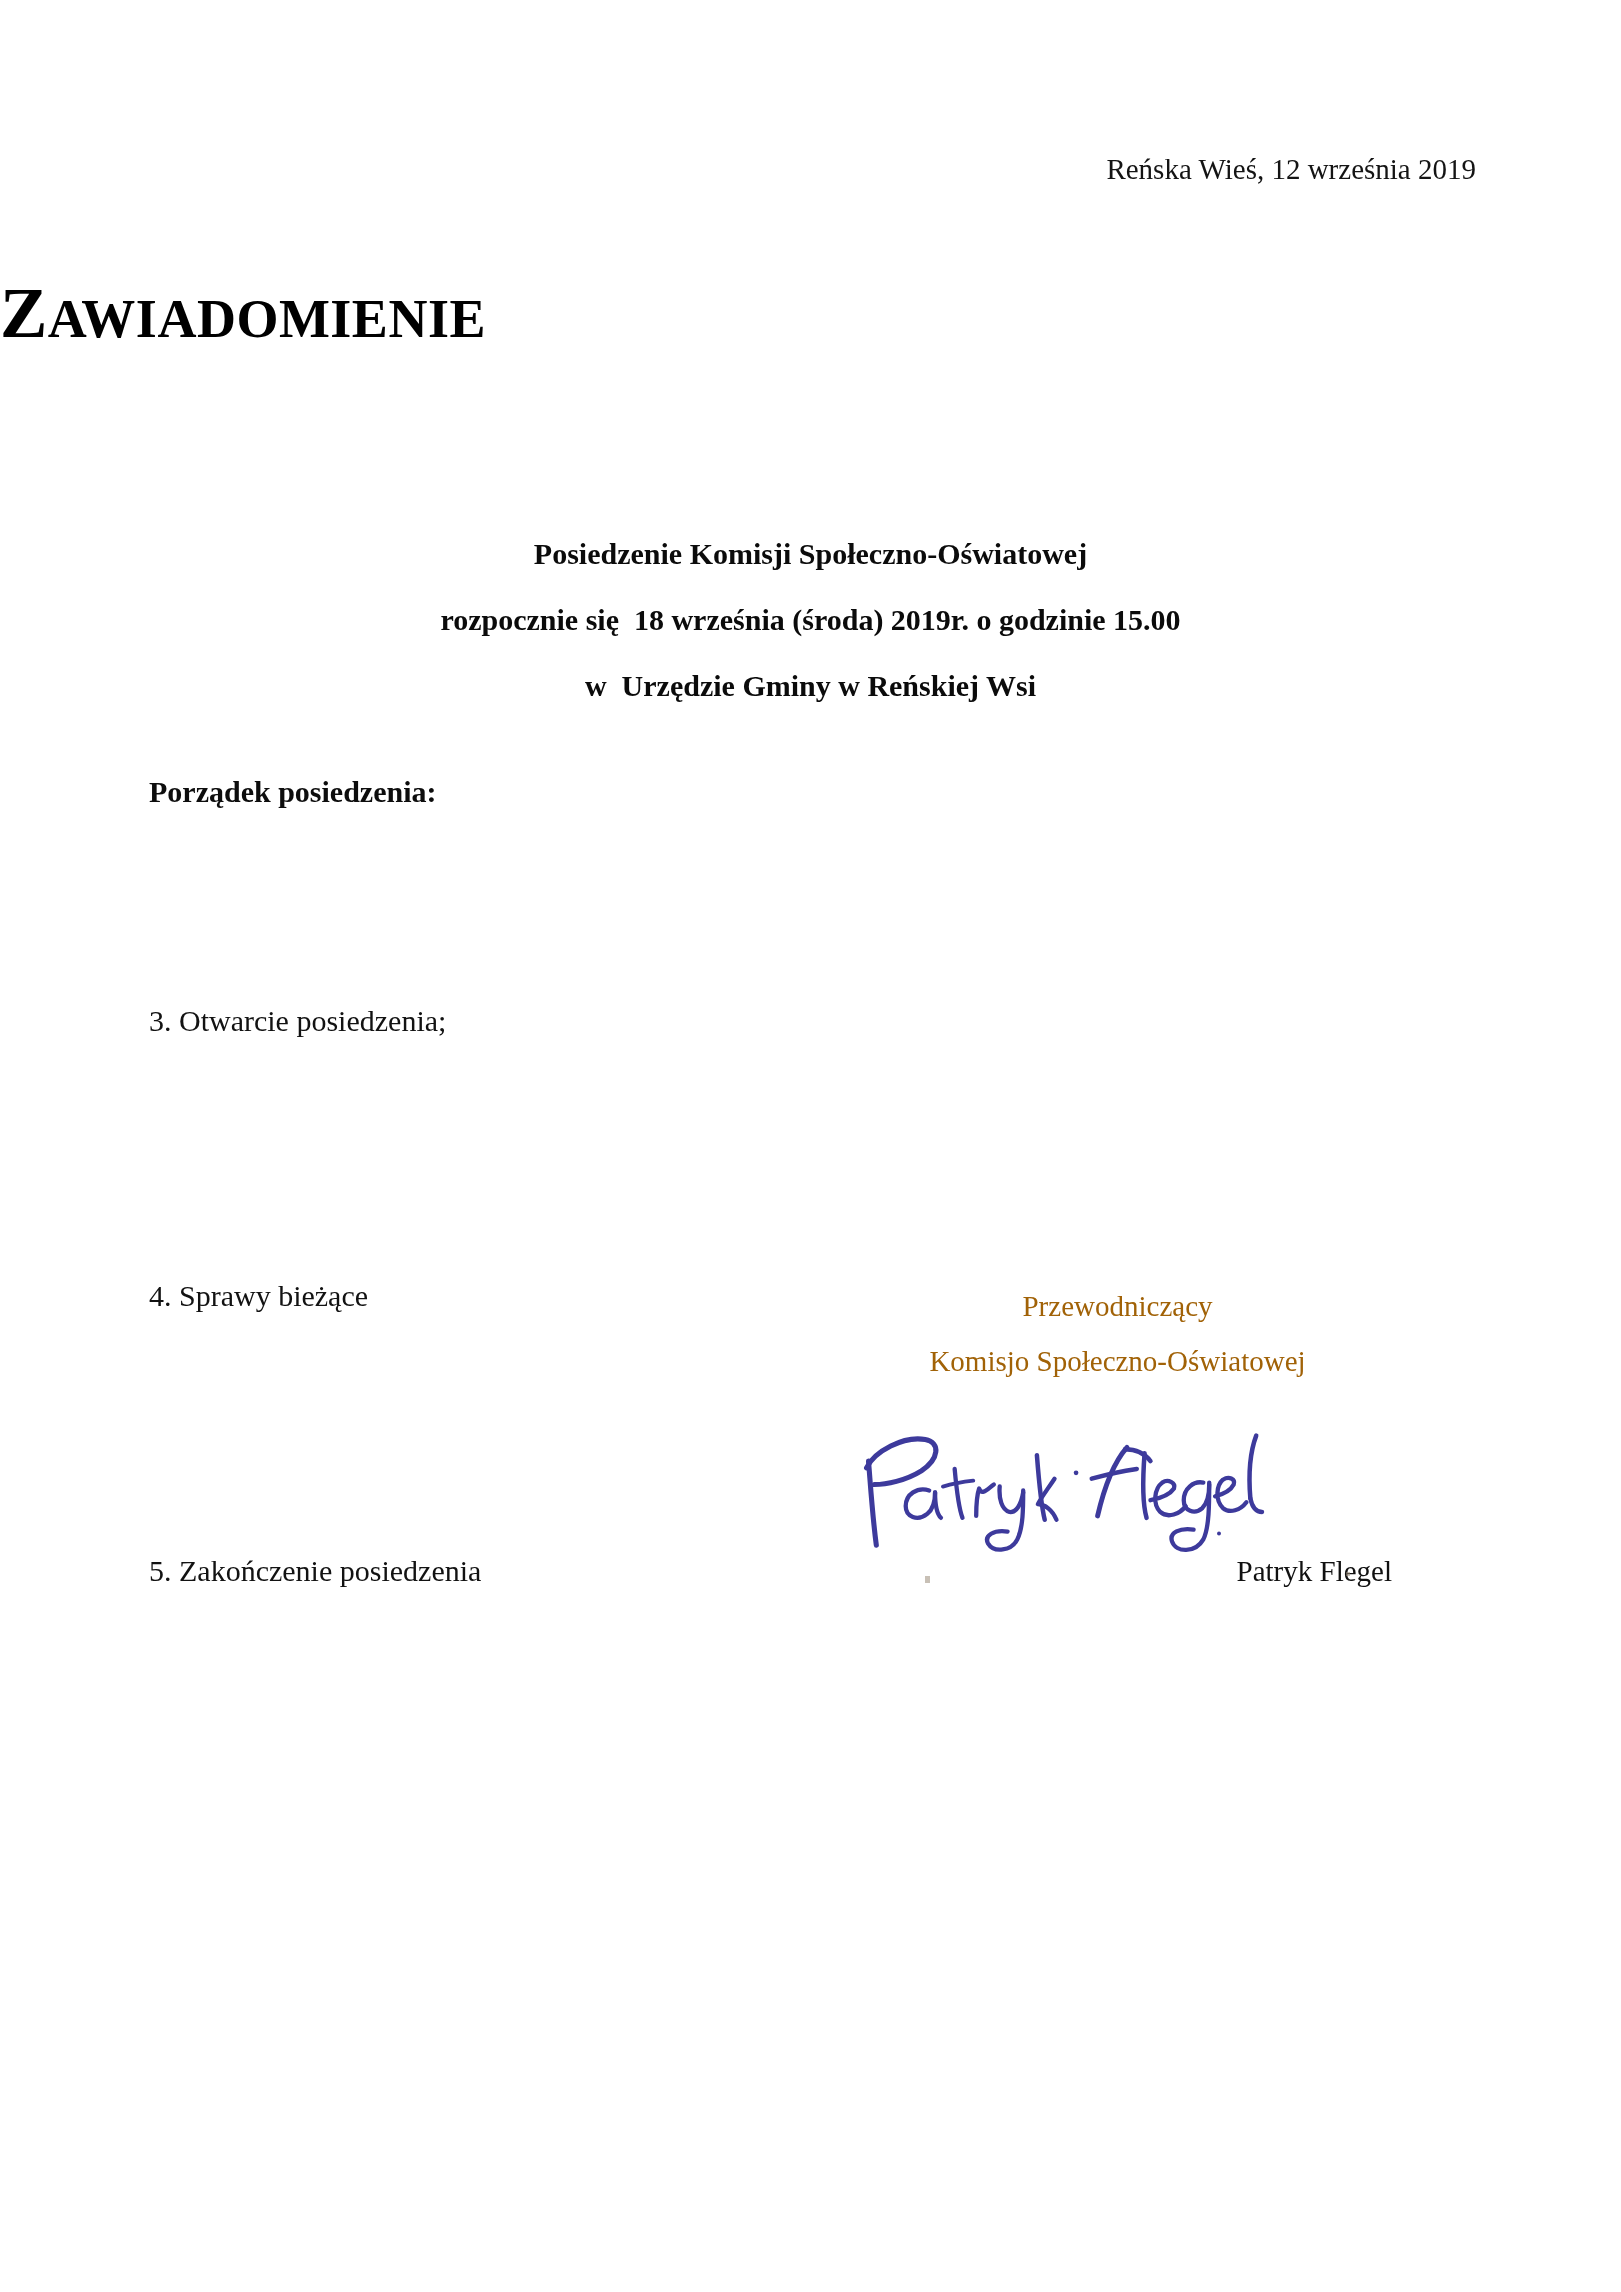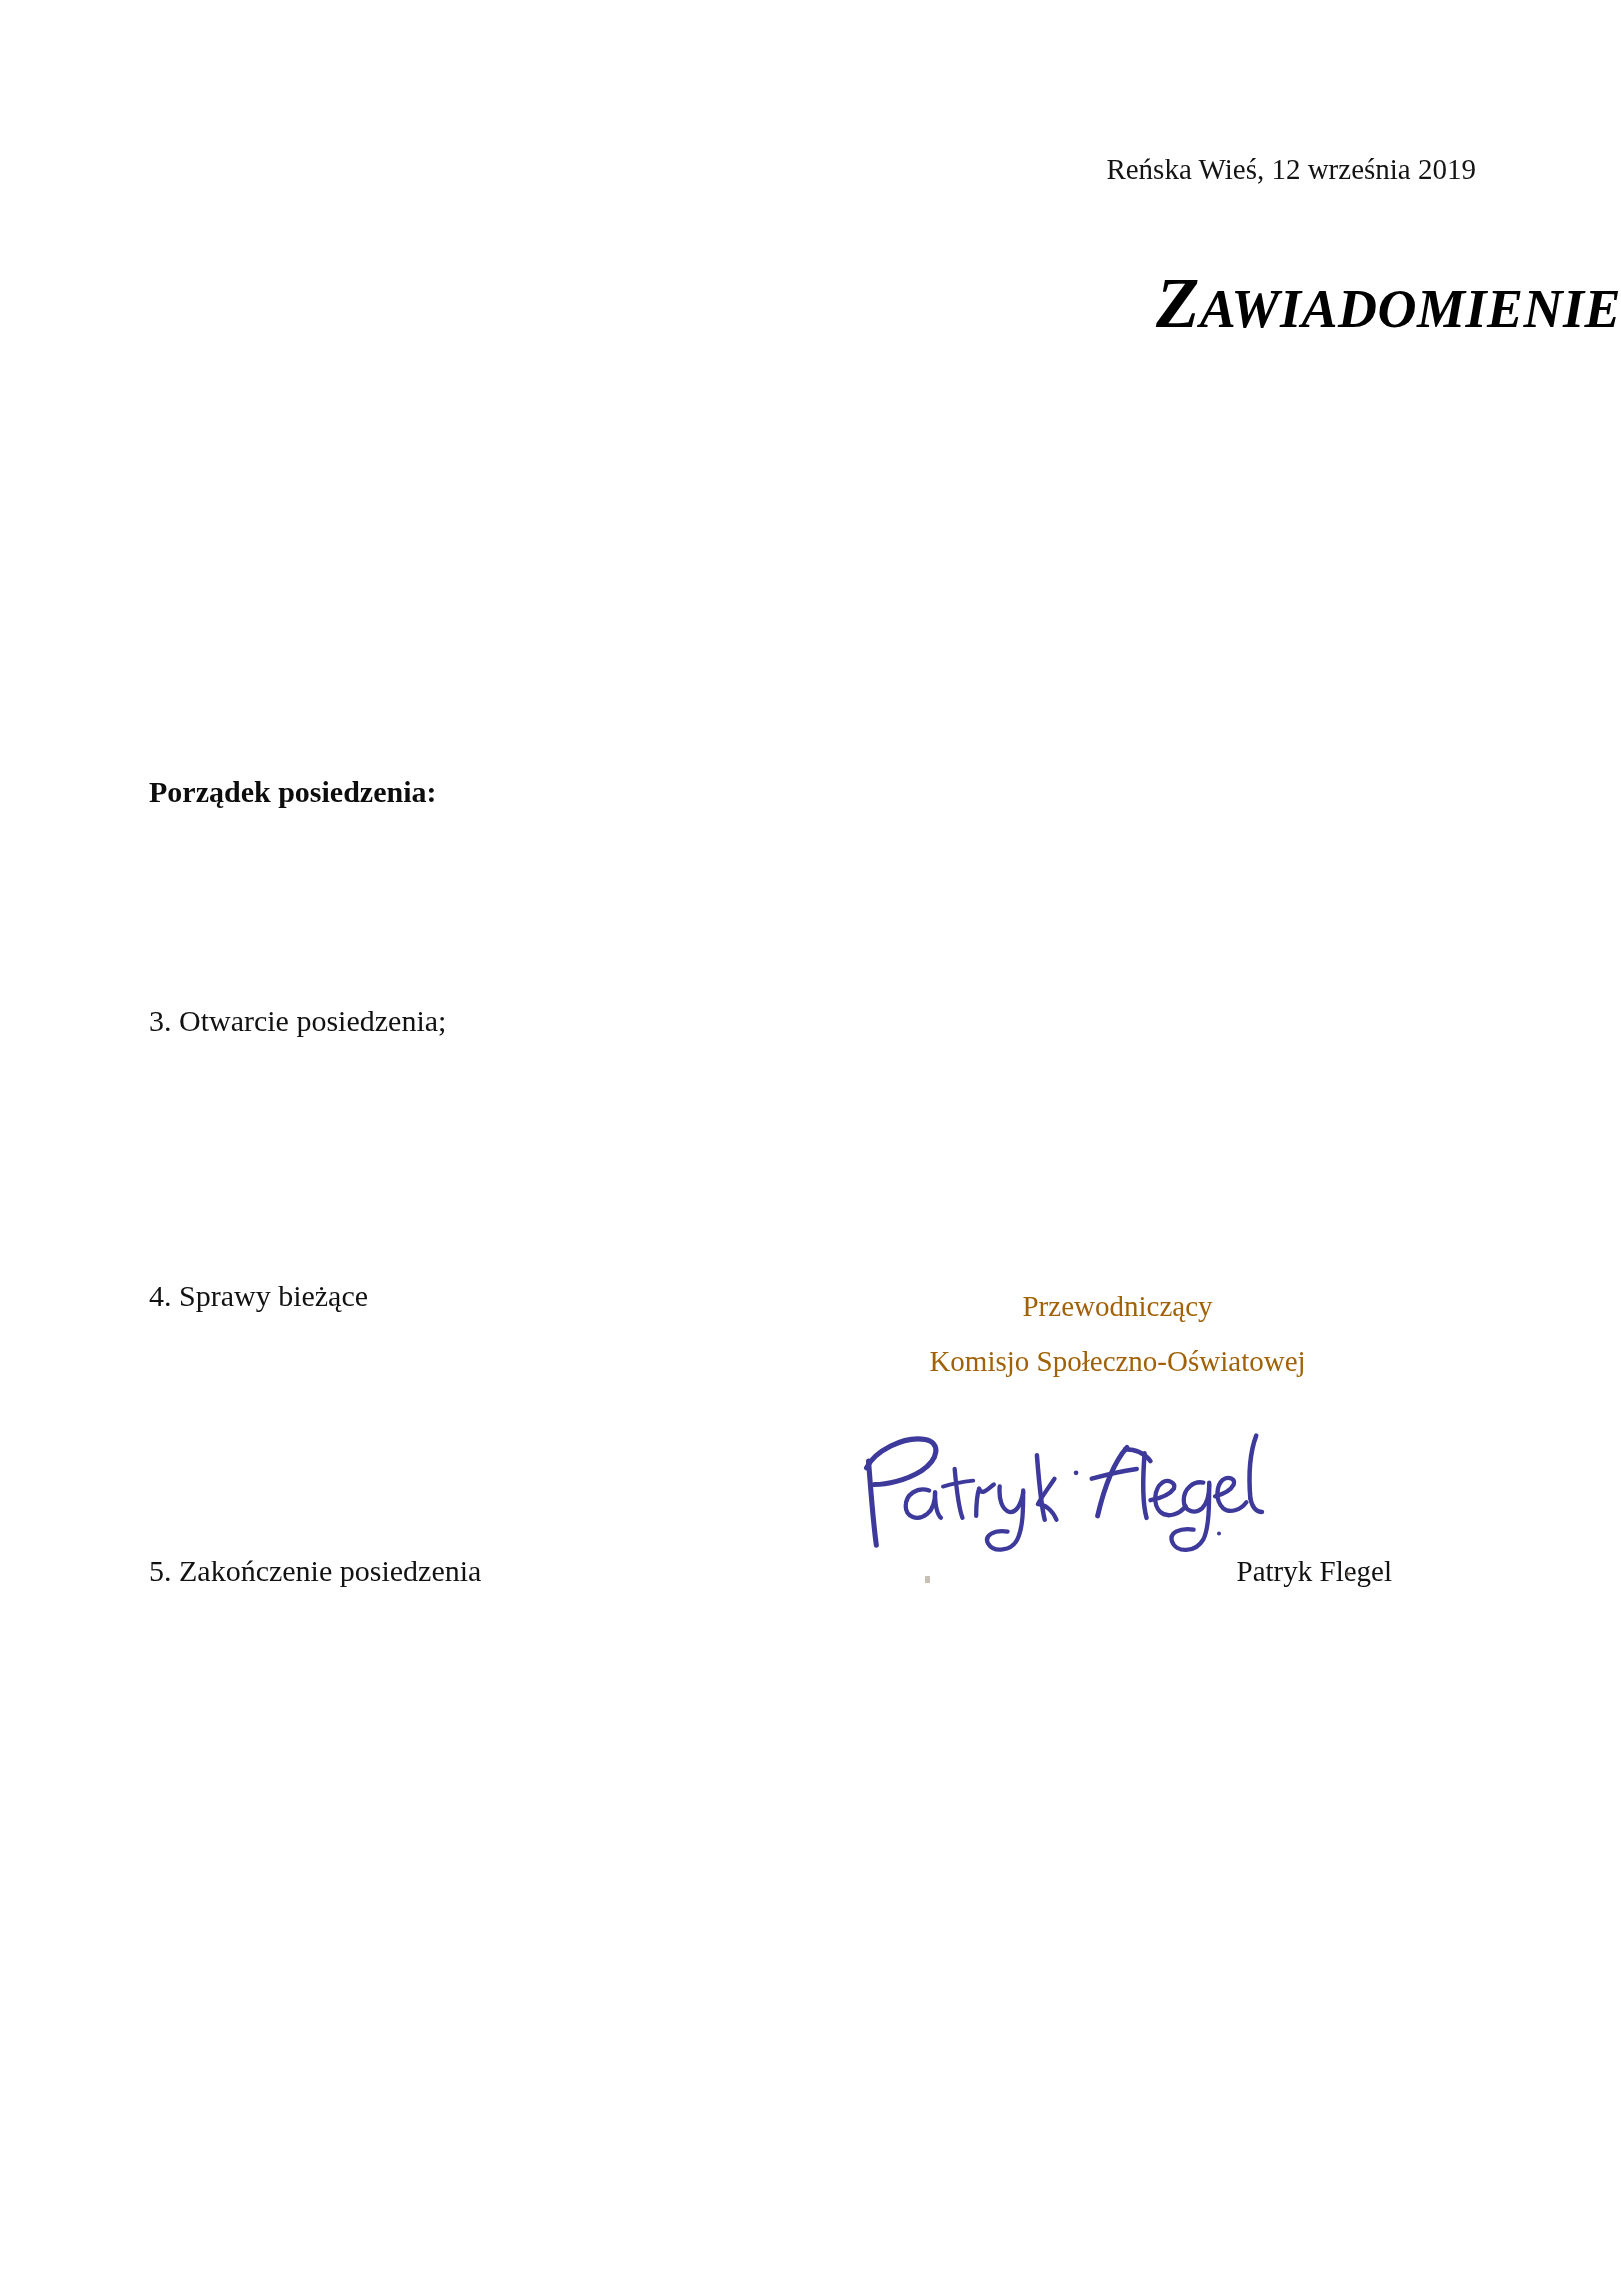--- a/index.html
+++ b/index.html
@@ -31,28 +31,27 @@
     right: 145px;
     font-size: 29px;
     line-height: 1.2;
     white-space: pre;
     color: #141414;
   }
 
   
   .doc-title {
     position: absolute;
-    top: 247px;
+    top: 257px;
     left: 0;
     right: 0;
-    text-align: right;
+    text-align: left;
     font-weight: 700;
     letter-spacing: 0.5px;
     color: #000000;
-    font-style: italic;
   }
   .doc-title .cap {
     font-size: 71px;
     line-height: 1;
   }
   .doc-title .rest {
     font-size: 54px;
     line-height: 1;
   }
 
@@ -152,20 +151,25 @@
 <body>
 
 <div class="page">
 
   <div class="date-line">Reńska Wieś, 12 września 2019</div>
 
   <h1 class="doc-title">
     <span class="cap">Z</span><span class="rest">AWIADOMIENIE</span>
   </h1>
 
+  <div class="intro">
+    <div class="line">Posiedzenie Komisji Społeczno-Oświatowej</div>
+    <div class="line">rozpocznie się  18 września (środa) 2019r. o godzinie 15.00</div>
+    <div class="line">w  Urzędzie Gminy w Reńskiej Wsi</div>
+  </div>
 
   <div class="agenda-heading">Porządek posiedzenia:</div>
 
   <ol class="agenda-list" style="list-style:none;margin:0;padding:0;">
     <li class="item">
       <span class="wrapline">3. Otwarcie posiedzenia;</span>
     </li>
     <li class="item">
       <span class="wrapline">4. Sprawy bieżące</span>
     </li>

